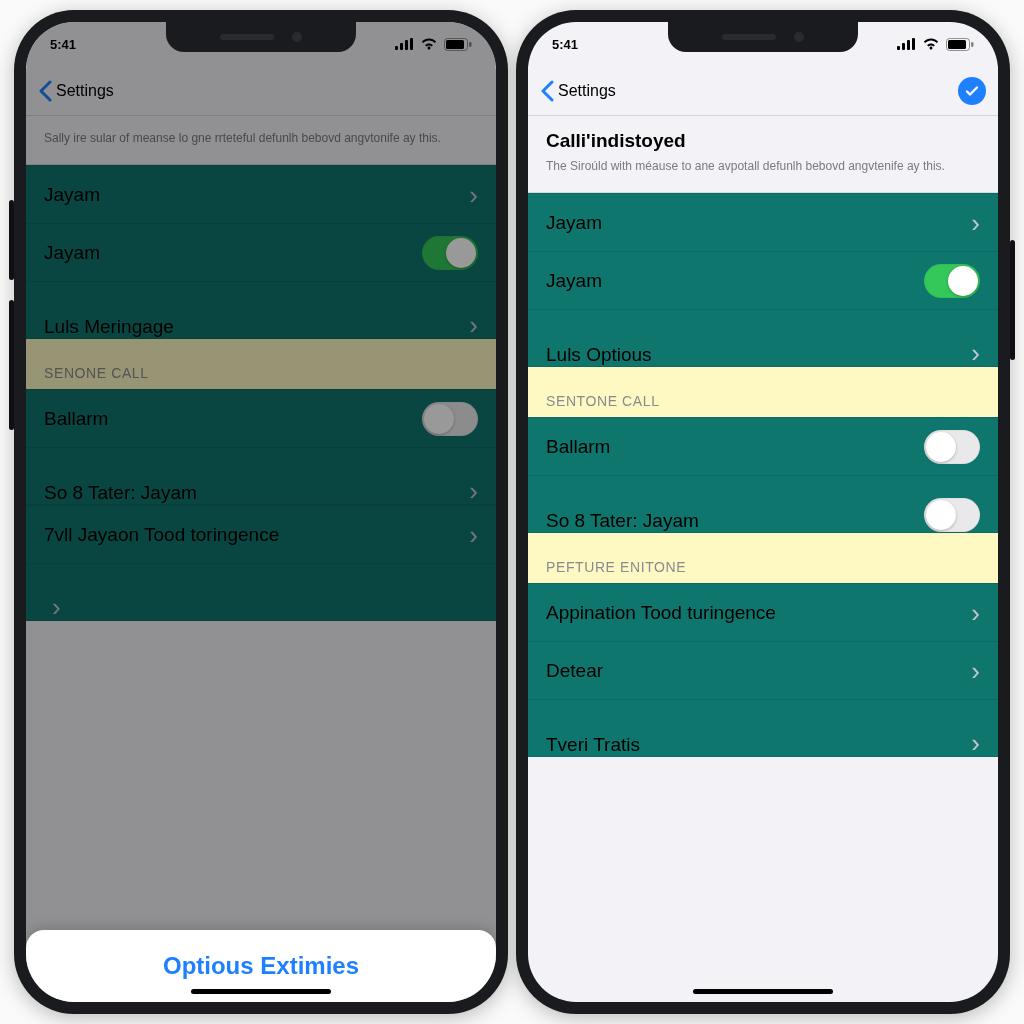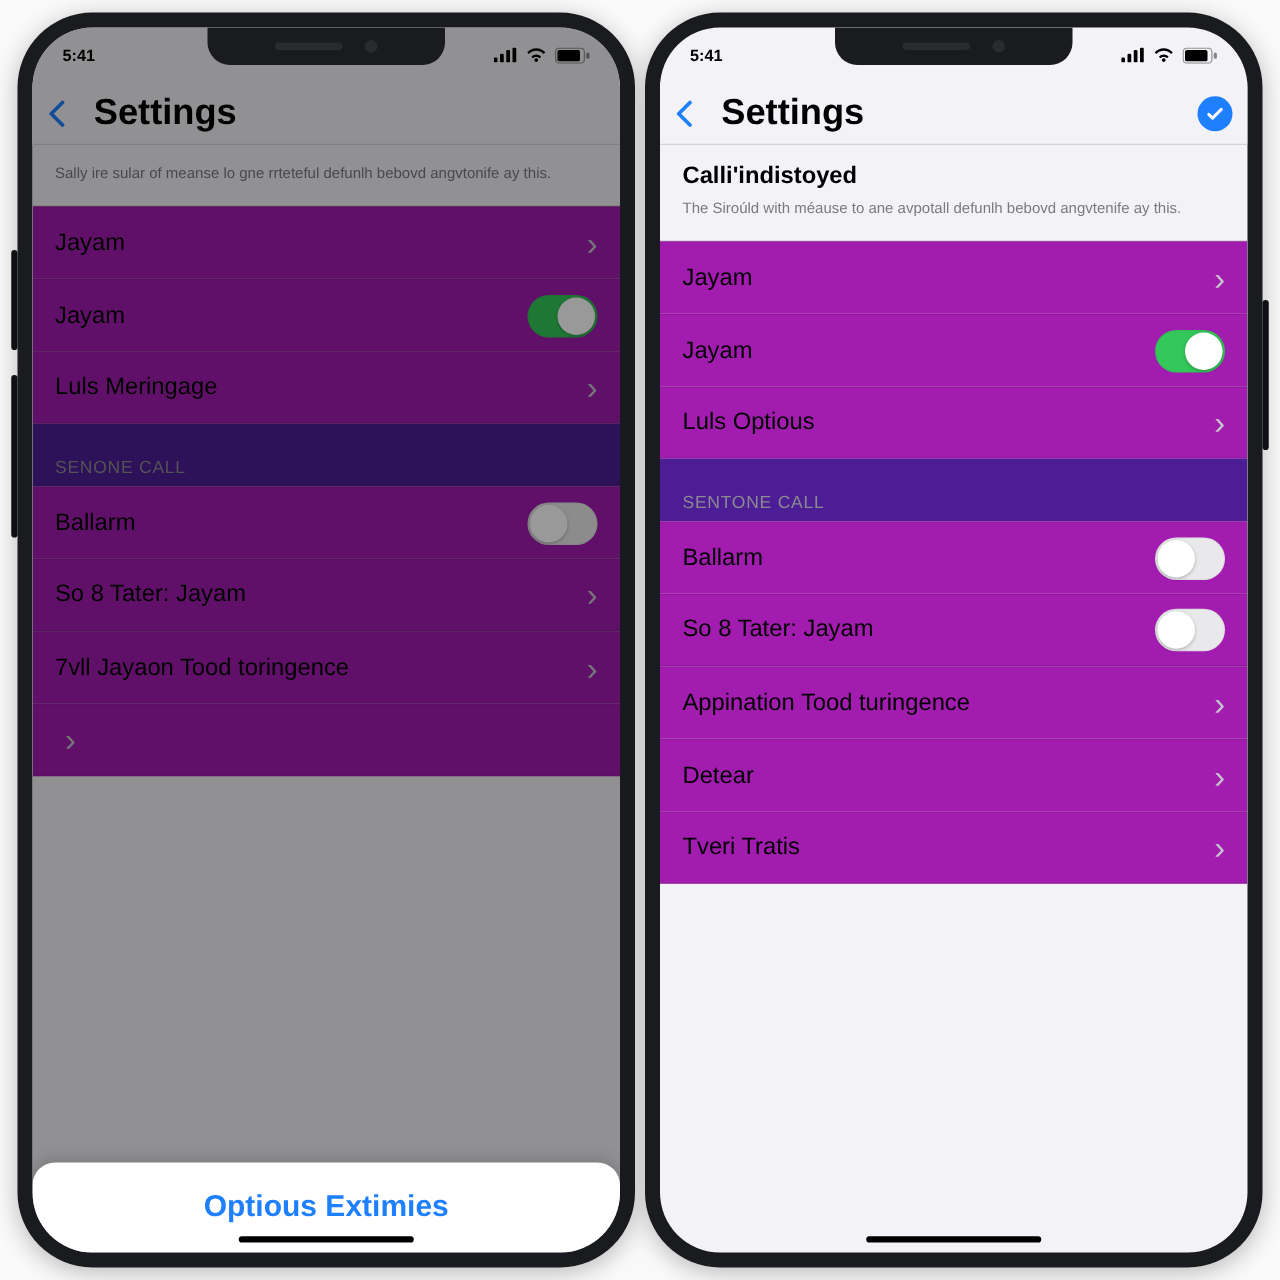--- a/index.html
+++ b/index.html
@@ -57,47 +57,47 @@
   .status-right svg { display:block; }
 
   .navbar {
     height: 50px;
     display:flex; align-items:center;
     padding: 0 12px;
     border-bottom: 1px solid rgba(0,0,0,.12);
     background: #f2f2f7;
   }
   .navbar .back { display:flex; align-items:center; color:#1f80ff; font-size:22px; padding-right:4px; }
-  .navbar .title { font-weight:700; font-size:29px; color:#000; margin-left:19px; }
+  .navbar .title { font-weight:400; font-size:16px; color:#000; margin-left:0; }
   .navbar .spacer { flex:1; }
   .navbar .check { width:28px; height:28px; border-radius:50%; background:#1f80ff; display:flex; align-items:center; justify-content:center; }
   .navbar .check svg { stroke:#fff; }
 
   .content { overflow:hidden; height: calc(100% - 44px - 50px); position:relative; }
 
   .intro { padding: 14px 18px 18px 18px; border-bottom:1px solid rgba(0,0,0,.10); }
   .intro .h { font-weight:700; font-size:19px; color:#000; margin-bottom:6px; }
   .intro .p { font-size:12px; color:#7a7a80; line-height:1.35; }
 
   .group-header {
     font-size:14px; letter-spacing:.6px; color:#8a8a90;
     padding: 26px 18px 8px 18px;
     text-transform: uppercase;
-    background:#4c1d95;
+    background:#fef9c3;
   }
 
   .row {
     display:flex; align-items:center;
     min-height:58px;
     padding: 0 18px;
-    background:#a21caf;
+    background:#0f766e;
     border-top:1px solid rgba(0,0,0,.10);
     font-size:19px; color:#000;
   }
-  .row:last-child { border-bottom:1px solid rgba(0,0,0,.10); }
+  .row:last-child { border-bottom:1px solid rgba(0,0,0,.10);align-items:flex-end; }
   .row .label { flex:1; }
   .row .chev  { color:#c5c5cb; font-size:26px; line-height:1; padding-left:8px; font-weight:300; }
 
   .toggle { width:56px; height:34px; border-radius:17px; position:relative; background:#e9e9eb; box-shadow: inset 0 0 0 1px rgba(0,0,0,.04); }
   .toggle .knob { position:absolute; top:2px; left:2px; width:30px; height:30px; border-radius:50%; background:#fff; box-shadow:0 1px 3px rgba(0,0,0,.25); transition:none; }
   .toggle.on { background:#34c759; }
   .toggle.on .knob { left:24px; }
 
   .sheet {
     position:absolute; left:0; right:0; bottom:0;
@@ -299,20 +299,21 @@
               </span>
             </div>
             <div class="row">
               <span class="label">So 8 Tater: Jayam</span>
               <span class="toggle">
                 <span class="knob"></span>
               </span>
             </div>
           </div>
 
+        <div class="group-header">PEFTURE ENITONE</div>
         <div class="group" id="R-rows3">
             <div class="row">
               <span class="label">Appination Tood turingence</span>
               <span class="chev">›</span>
             </div>
             <div class="row">
               <span class="label">Detear</span>
               <span class="chev">›</span>
             </div>
             <div class="row">

